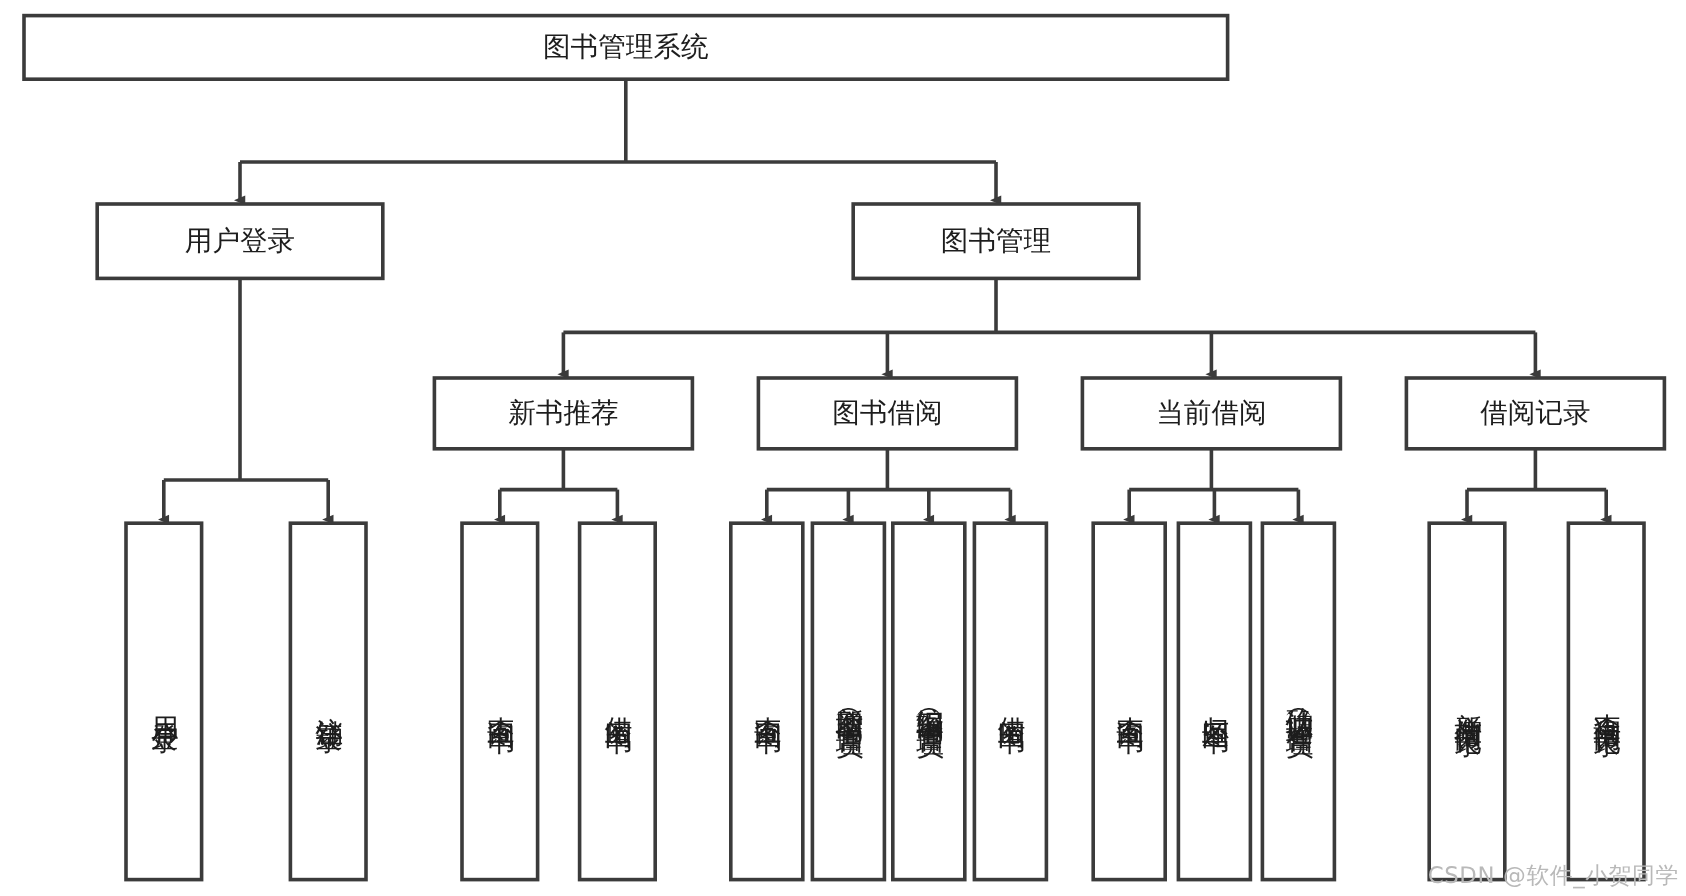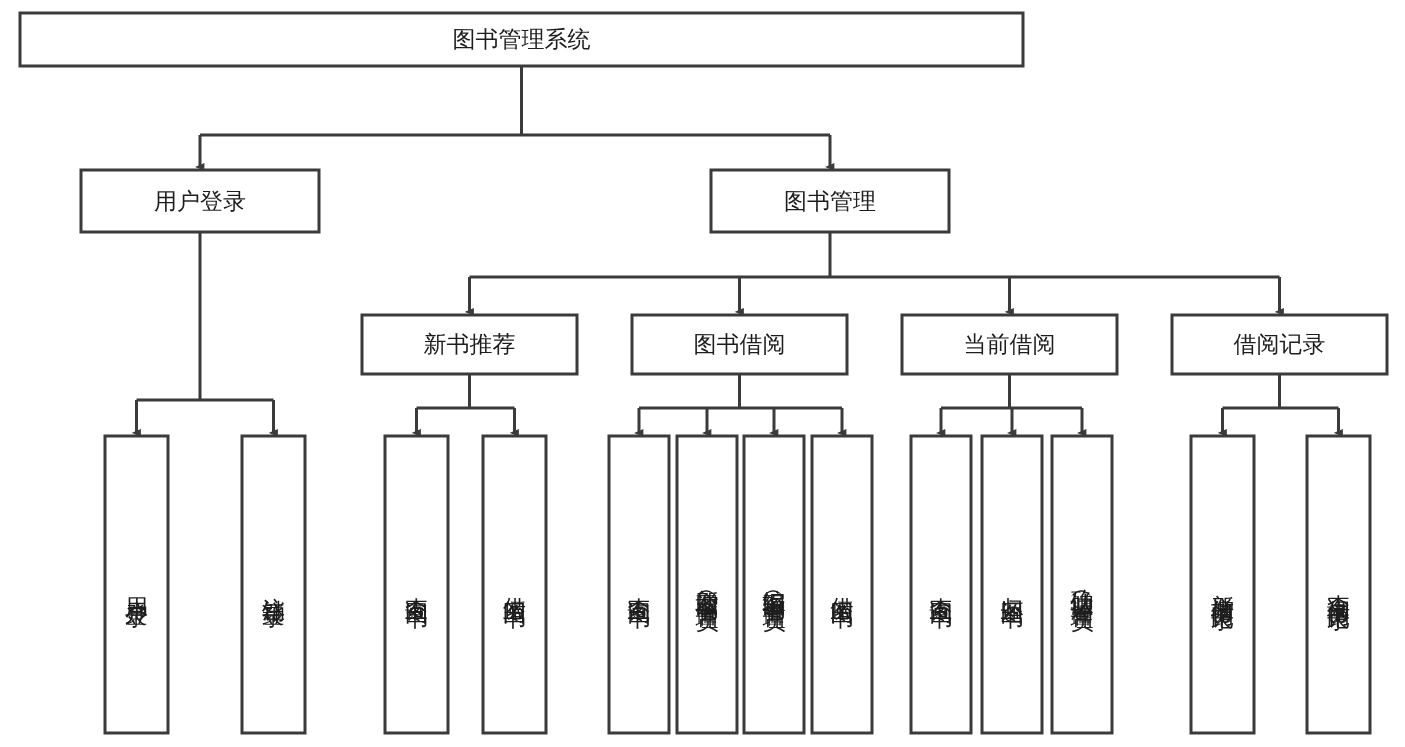--- a/index.html
+++ b/index.html
@@ -159,13 +159,14 @@
         <span class="leaftext">确认归还（管理员）</span>
       </div>
       <div class="leaf-label-wrap" style="left: 1191px; top: 436px; width: 63px; height: 297px;">
         <span class="leaftext">新增借阅记录</span>
       </div>
       <div class="leaf-label-wrap" style="left: 1307px; top: 436px; width: 63px; height: 297px;">
         <span class="leaftext">查询借阅记录</span>
       </div>
     </div>
 
+  <div class="watermark">CSDN @软件_小贺同学</div>
 </div>
 
 </body></html>

